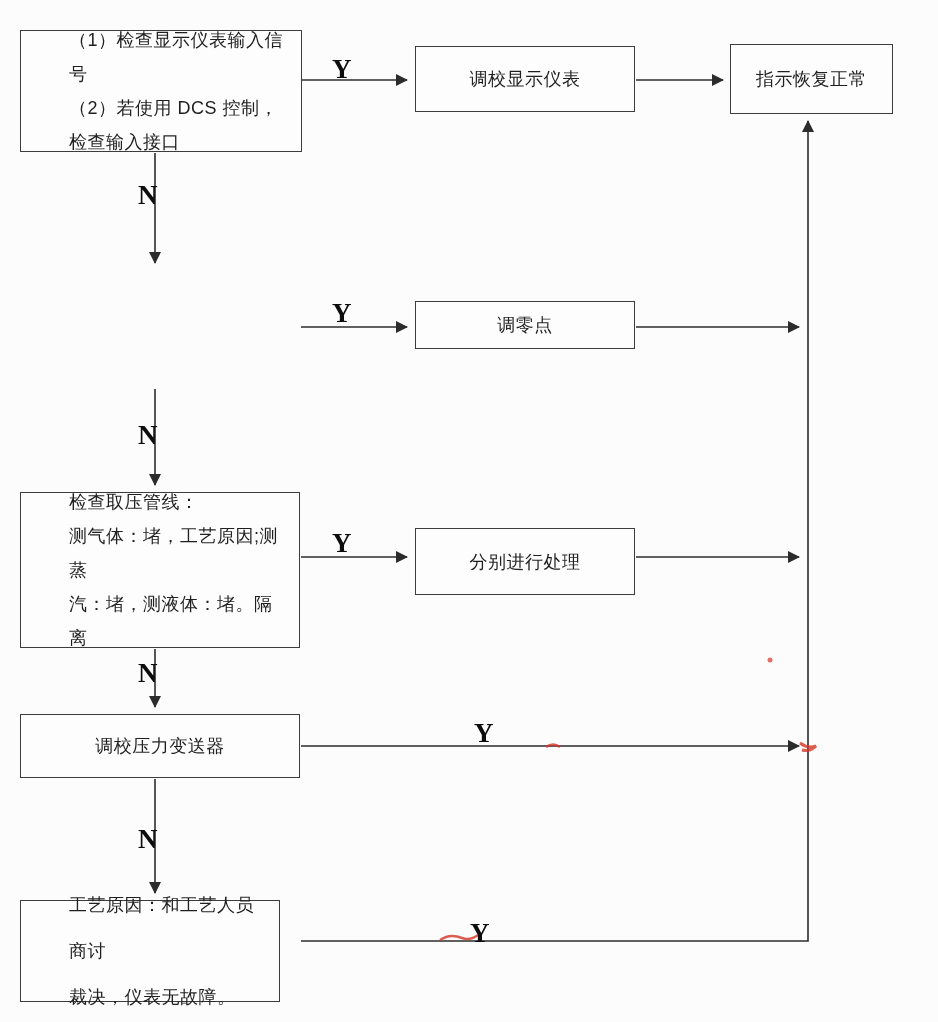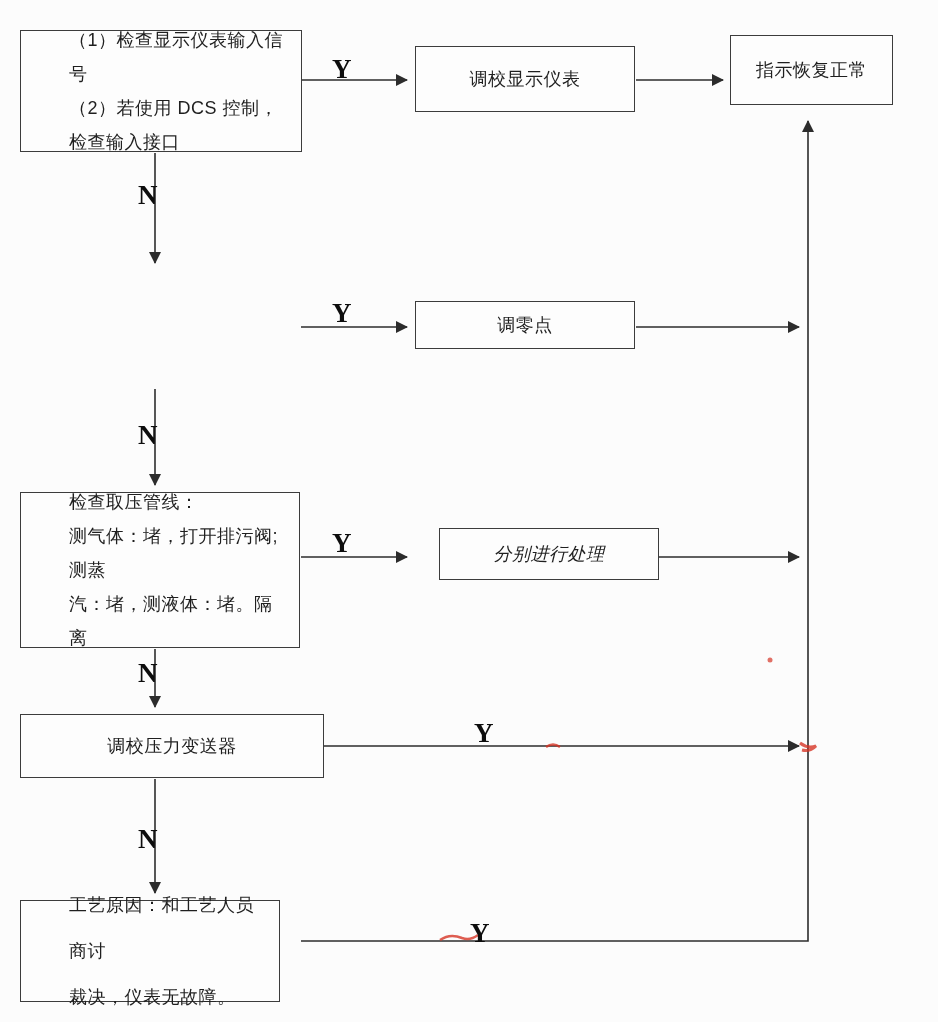--- a/index.html
+++ b/index.html
@@ -92,40 +92,40 @@
 
   <div class="box" style="left:20px; top:30px; width:282px; height:122px;">
     <span class="line">（1）检查显示仪表输入信号</span>
     <span class="line">（2）若使用 DCS 控制，检查输入接口</span>
   </div>
 
   <div class="box center" style="left:415px; top:46px; width:220px; height:66px;">
     <span>调校显示仪表</span>
   </div>
 
-  <div class="box center" style="left:730px; top:35px; width:163px; height:70px;justify-content:center;">
+  <div class="box center" style="left:730px; top:44px; width:163px; height:70px;justify-content:center;">
     <span>指示恢复正常</span>
   </div>
 
 
   <div class="box center" style="left:415px; top:301px; width:220px; height:48px;">
     <span>调零点</span>
   </div>
 
   <div class="box" style="left:20px; top:492px; width:280px; height:156px;">
     <span class="line">检查取压管线：</span>
-    <span class="line">测气体：堵，打开排污阀;测蒸</span>
+    <span class="line">测气体：堵，工艺原因;测蒸</span>
     <span class="line">汽：堵，测液体：堵。隔离</span>
   </div>
 
-  <div class="box center" style="left:439px; top:528px; width:220px; height:52px;font-style:italic;">
+  <div class="box center" style="left:415px; top:528px; width:220px; height:67px;">
     <span>分别进行处理</span>
   </div>
 
-  <div class="box center" style="left:20px; top:714px; width:304px; height:64px;">
+  <div class="box center" style="left:20px; top:714px; width:280px; height:64px;">
     <span>调校压力变送器</span>
   </div>
 
   <div class="box loose" style="left:20px; top:900px; width:260px; height:102px;">
     <span class="line">工艺原因：和工艺人员商讨</span>
     <span class="line">裁决，仪表无故障。</span>
   </div>
 
   <span class="yn" style="left:332px; top:54px;">Y</span>
   <span class="yn" style="left:332px; top:298px;">Y</span>

